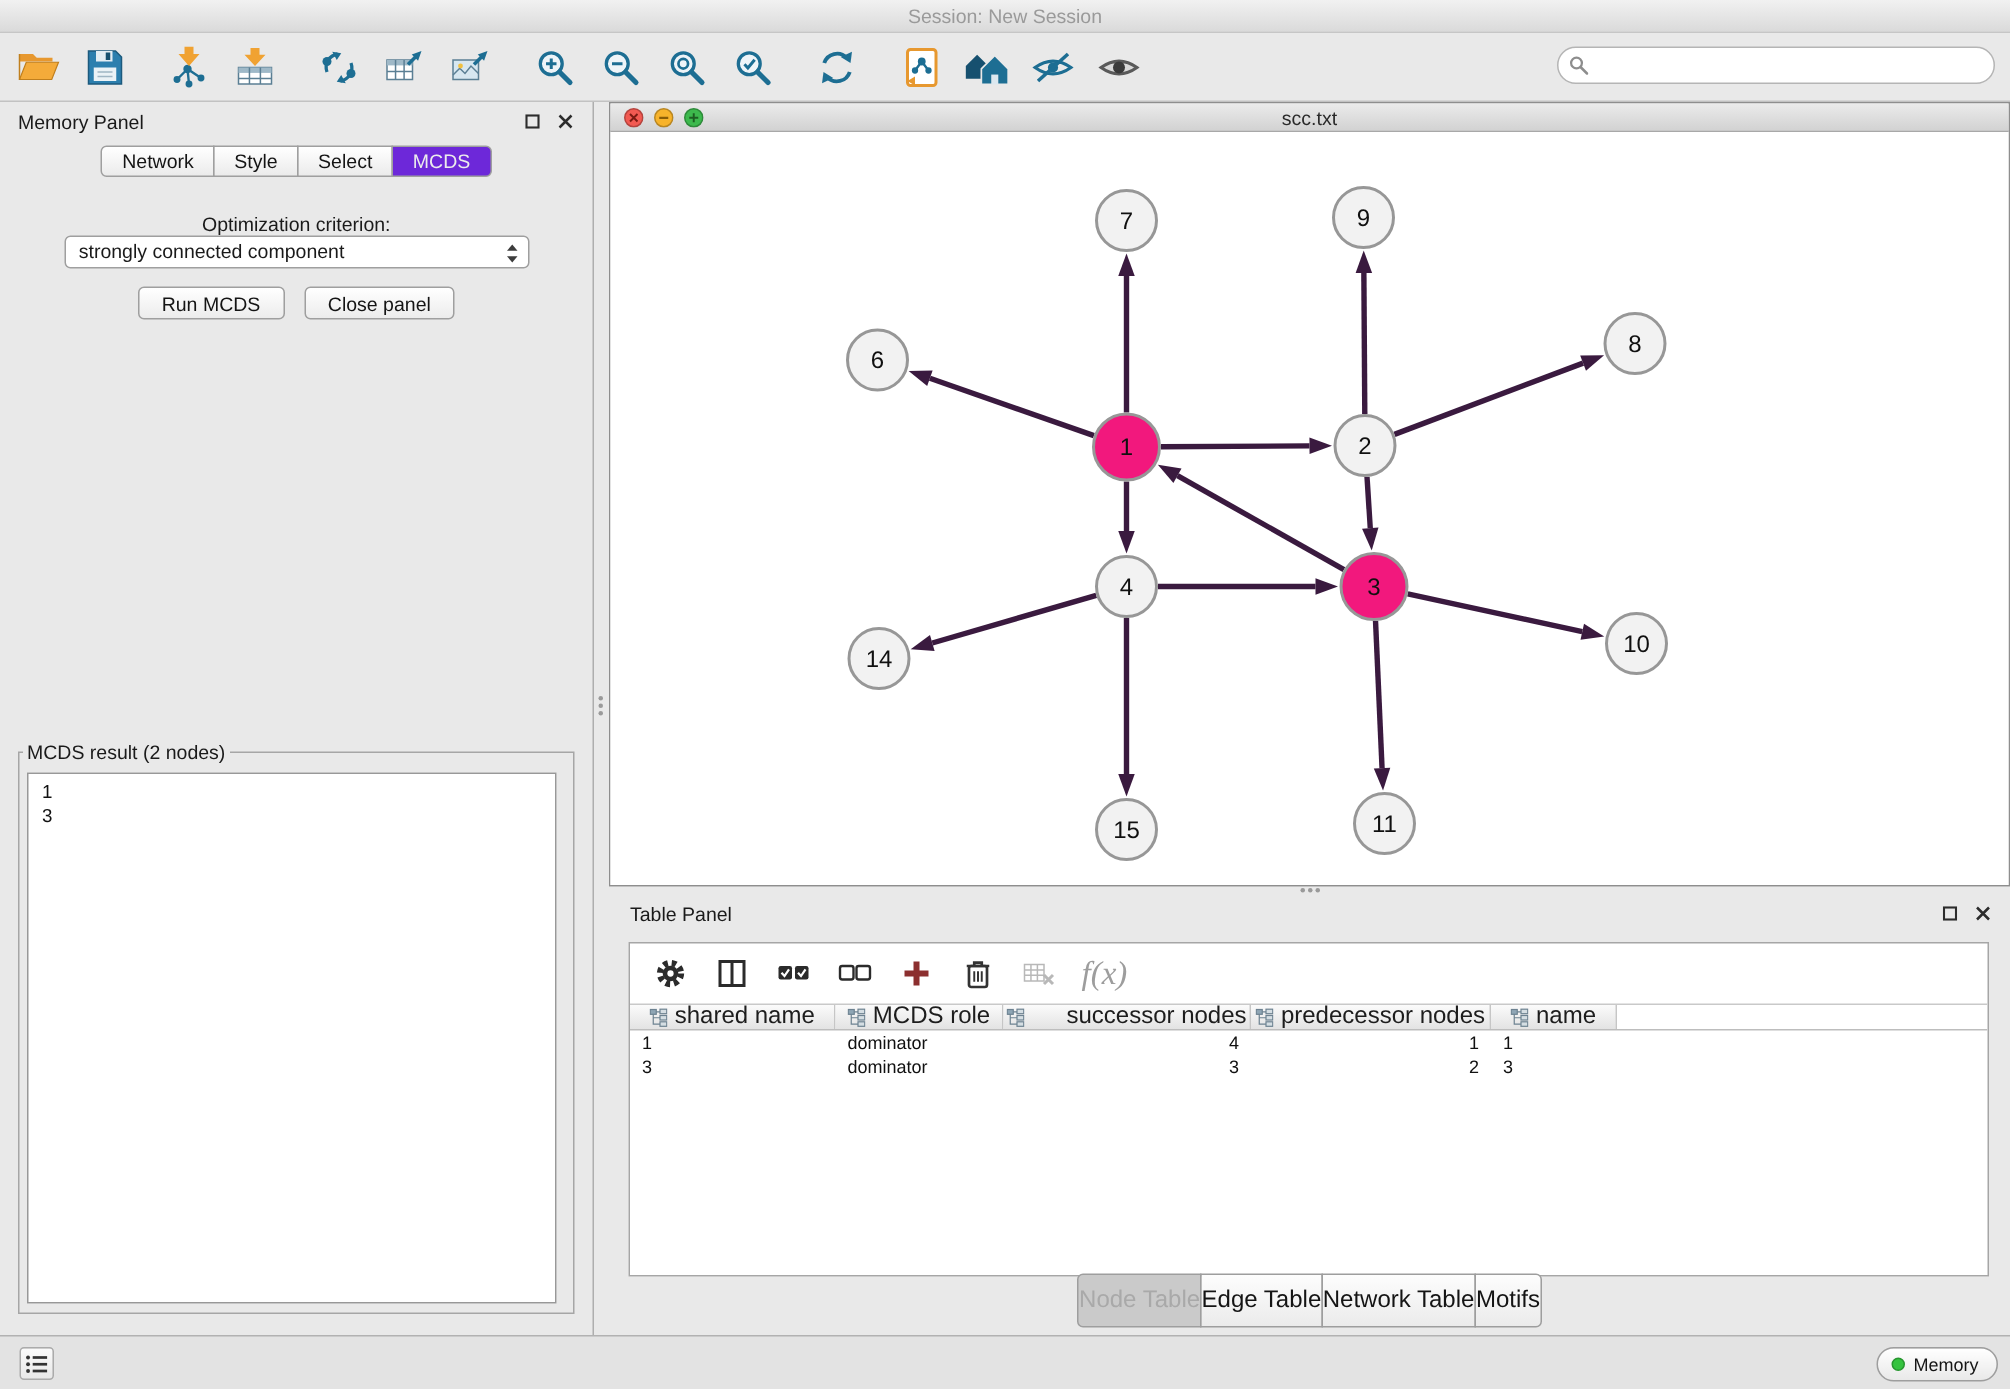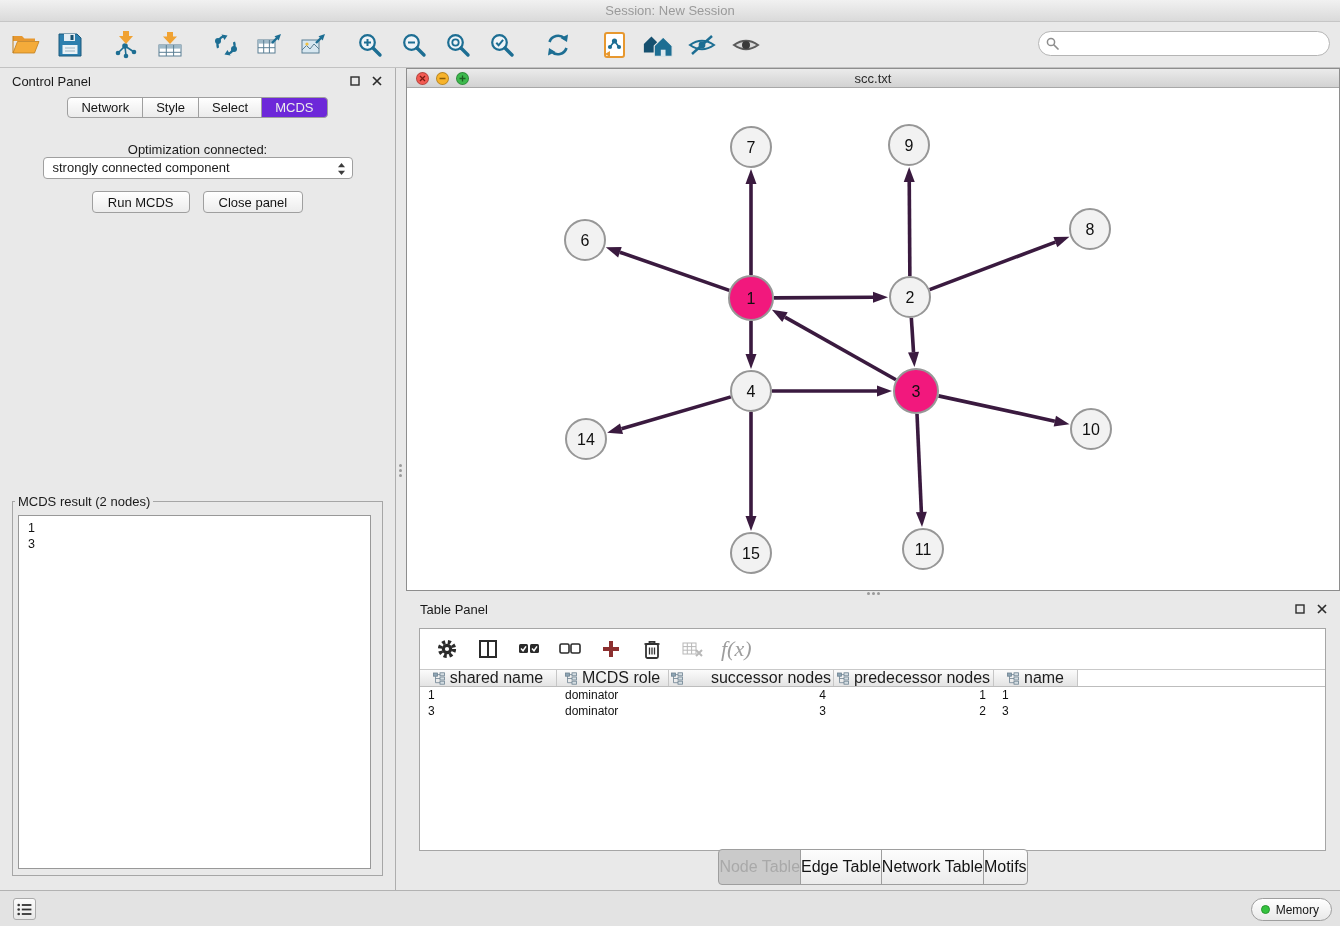--- a/index.html
+++ b/index.html
@@ -271,42 +271,42 @@
       <svg width="13" height="13" viewBox="0 0 13 13">
         <circle cx="5" cy="5" r="3.6" fill="none" stroke="#8d8d8d" stroke-width="1.5"></circle>
         <line x1="8" y1="8" x2="12" y2="12" stroke="#8d8d8d" stroke-width="1.7" stroke-linecap="round"></line>
       </svg>
       <input class="search-input" type="text" placeholder="" style="">
     </div>
   </div>
 
   <div class="control-panel">
     <div class="panel-head">
-      <span>Control Panel</span>
+      <span>Memory Panel</span>
       <span class="spacer"></span>
       <button class="panel-icon-btn">
         <svg width="10" height="10" viewBox="0 0 10 10">
           <rect x="1" y="1" width="8" height="8" fill="none" stroke="#2c2c2c" stroke-width="1.4"></rect>
         </svg>
       </button>
       <button class="panel-icon-btn">
         <svg width="10" height="10" viewBox="0 0 10 10">
           <path d="M1 1 L9 9 M9 1 L1 9" stroke="#2c2c2c" stroke-width="1.7"></path>
         </svg>
       </button>
     </div>
 
     <div class="cp-tabs">
         <button class="cp-tab">Network</button>
         <button class="cp-tab">Style</button>
         <button class="cp-tab">Select</button>
         <button class="cp-tab active">MCDS</button>
       </div>
 
-    <div class="opt-label">Optimization connected:</div>
+    <div class="opt-label">Optimization criterion:</div>
 
     <div class="cp-select">
       <span>strongly connected component</span>
       <svg width="15" height="16" viewBox="0 0 15 16">
         <path d="M7.5 2 L11 6.2 H4 z" fill="#3c3c3c"></path>
         <path d="M7.5 14 L4 9.8 H11 z" fill="#3c3c3c"></path>
       </svg>
     </div>
 
     <div class="cp-btn-row">

